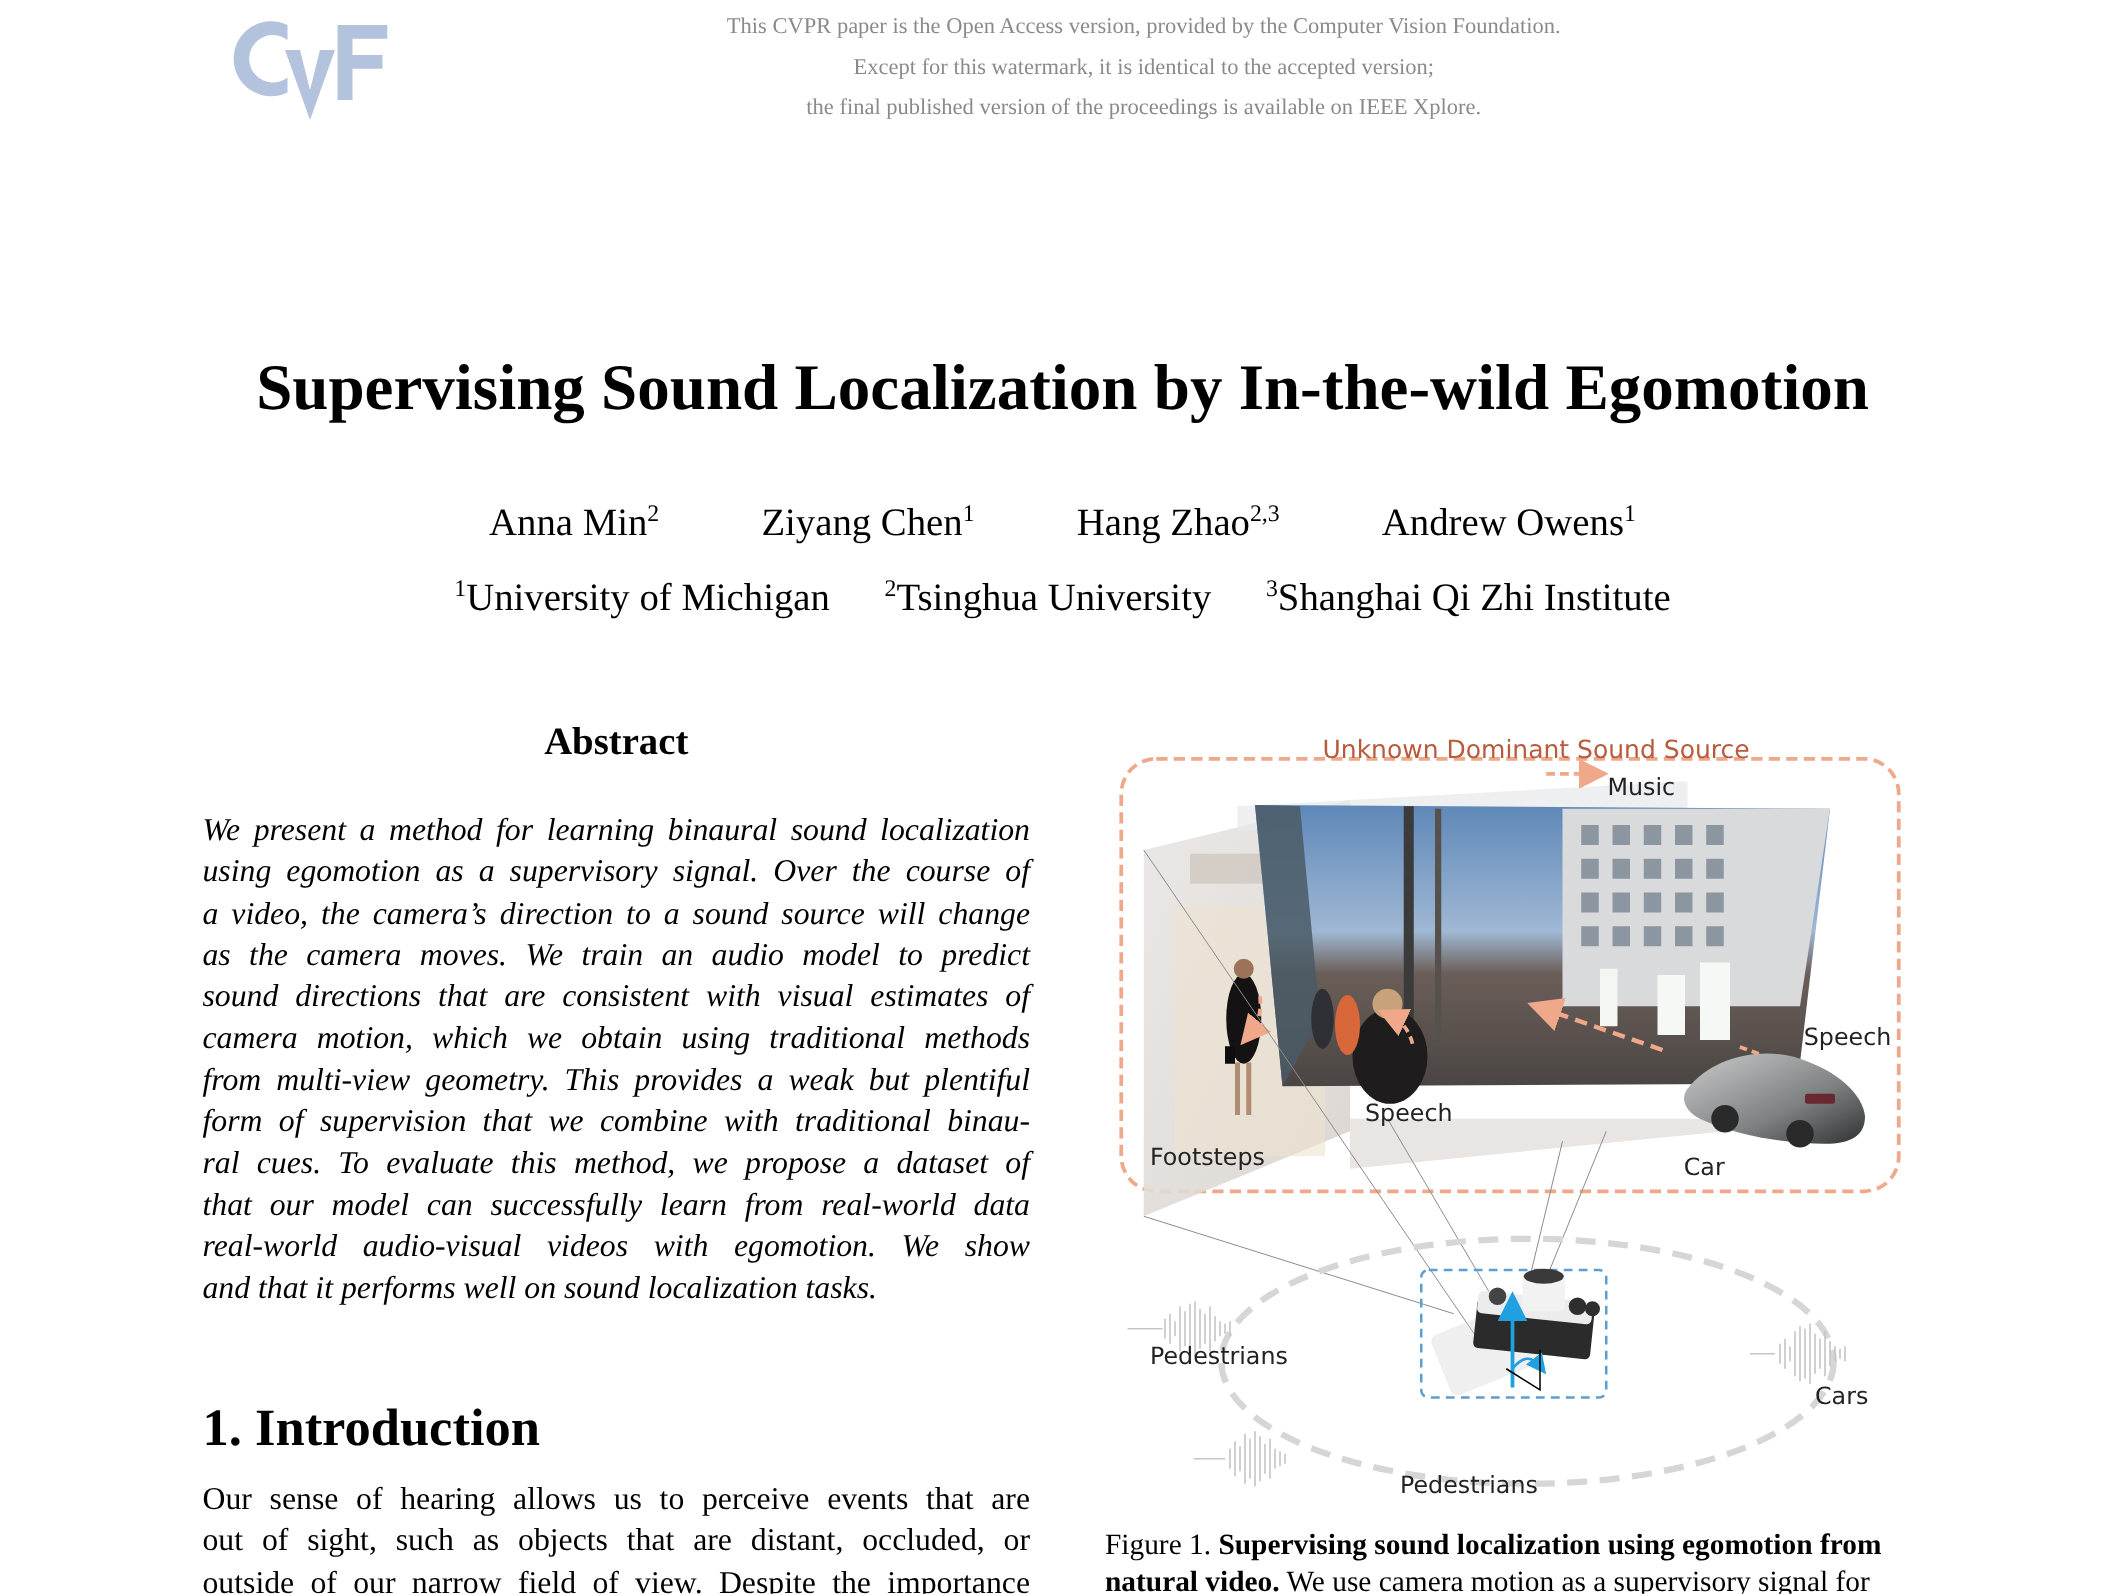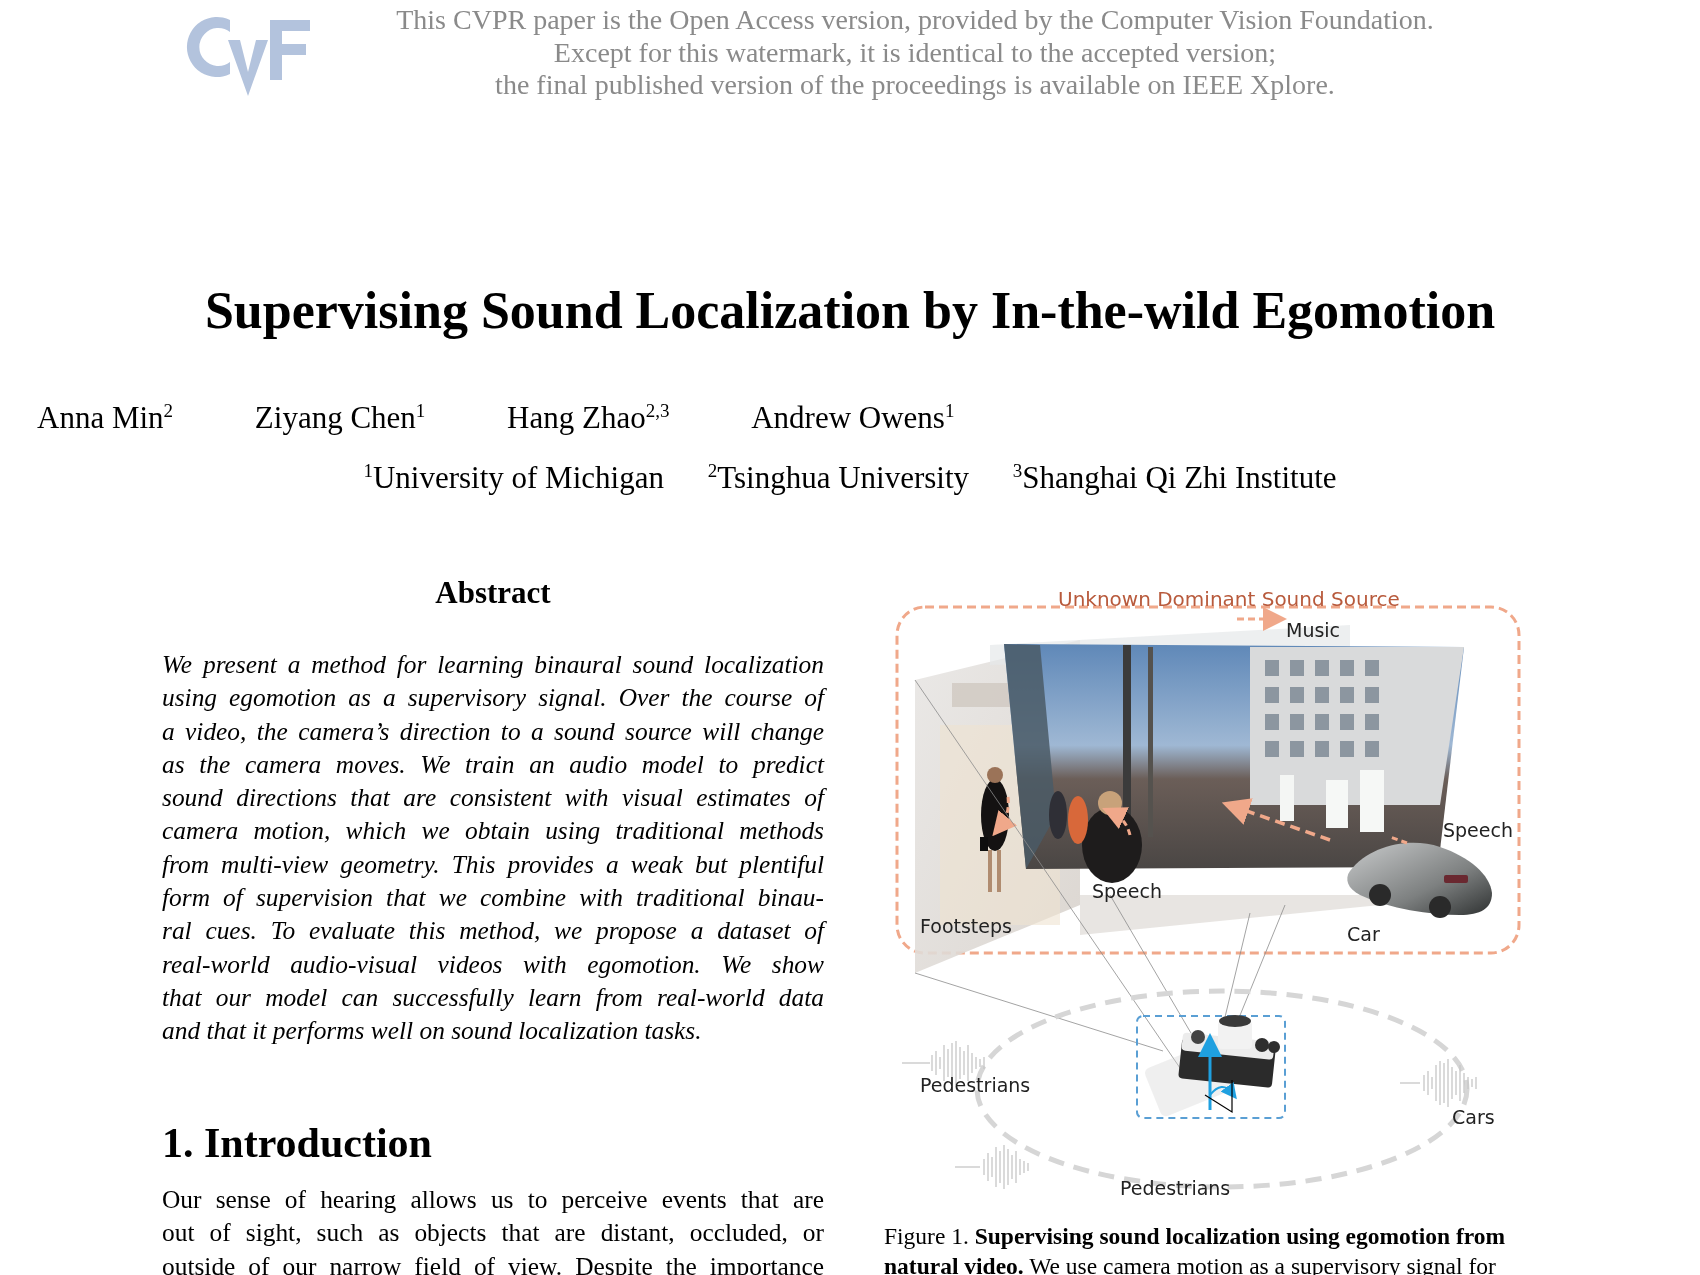--- a/index.html
+++ b/index.html
@@ -3,27 +3,27 @@
   <meta charset="utf-8">
   <style>
     html, body { margin:0; padding:0; background:#ffffff; }
     body { width:1700px; height:1275px; position:relative; overflow:hidden;
            font-family:"Liberation Serif", "DejaVu Serif", serif; color:#000; }
     .abs { position:absolute; }
 
     
     .cvf-logo { left:186px; top:14px; width:124px; height:82px; }
     .watermark { left:330px; top:4px; width:1170px; text-align:center;
-                 color:#8a8a8a; font-size:28px; line-height:32.5px; }
+                 color:#8a8a8a; font-size:18px; line-height:32.5px; }
     .watermark div { white-space:nowrap; }
 
     
     .title { left:0; width:1700px; top:288px; text-align:center; font-weight:bold;
              font-size:52px; line-height:46px; }
-    .authors { left:0; width:1700px; top:398px; text-align:left; font-size:31px; line-height:40px; white-space:nowrap; }
+    .authors { left:0; width:1700px; top:398px; text-align:center; font-size:31px; line-height:40px; white-space:nowrap; }
     .authors span.author { margin:0 37px; }
     .affils { left:0; width:1700px; top:458px; text-align:center; font-size:31px; line-height:40px; white-space:nowrap; }
     .affils span.aff { margin:0 18px; }
     sup { font-size:19px; vertical-align:super; line-height:0; }
 
     
     .col-left { left:162px; width:662px; }
     .abstract-h { top:574px; text-align:center; font-weight:bold; font-size:31px; line-height:38px; }
     .abstract-body { top:648px; font-style:italic; font-size:25.4px; line-height:33.3px; text-align:justify; }
     .abstract-body div { white-space:nowrap; text-align:justify; text-align-last:justify; }
@@ -76,22 +76,22 @@
 <div class="abs col-left abstract-body">
   <div>We present a method for learning binaural sound localization</div>
   <div>using egomotion as a supervisory signal. Over the course of</div>
   <div>a video, the camera’s direction to a sound source will change</div>
   <div>as the camera moves.  We train an audio model to predict</div>
   <div>sound directions that are consistent with visual estimates of</div>
   <div>camera motion, which we obtain using traditional methods</div>
   <div>from multi-view geometry. This provides a weak but plentiful</div>
   <div>form of supervision that we combine with traditional binau-</div>
   <div>ral cues. To evaluate this method, we propose a dataset of</div>
+  <div>that our model can successfully learn from real-world data</div>
   <div>real-world audio-visual videos with egomotion.  We show</div>
-  <div>that our model can successfully learn from real-world data</div>
   <div class="last">and that it performs well on sound localization tasks.</div>
 </div>
 
 <div class="abs col-left section-h">1. Introduction</div>
 <div class="abs col-left intro-body">
   <div>Our sense of hearing allows us to perceive events that are</div>
   <div>out of sight, such as objects that are distant, occluded, or</div>
   <div>outside of our narrow field of view. Despite the importance</div>
 </div>
 

